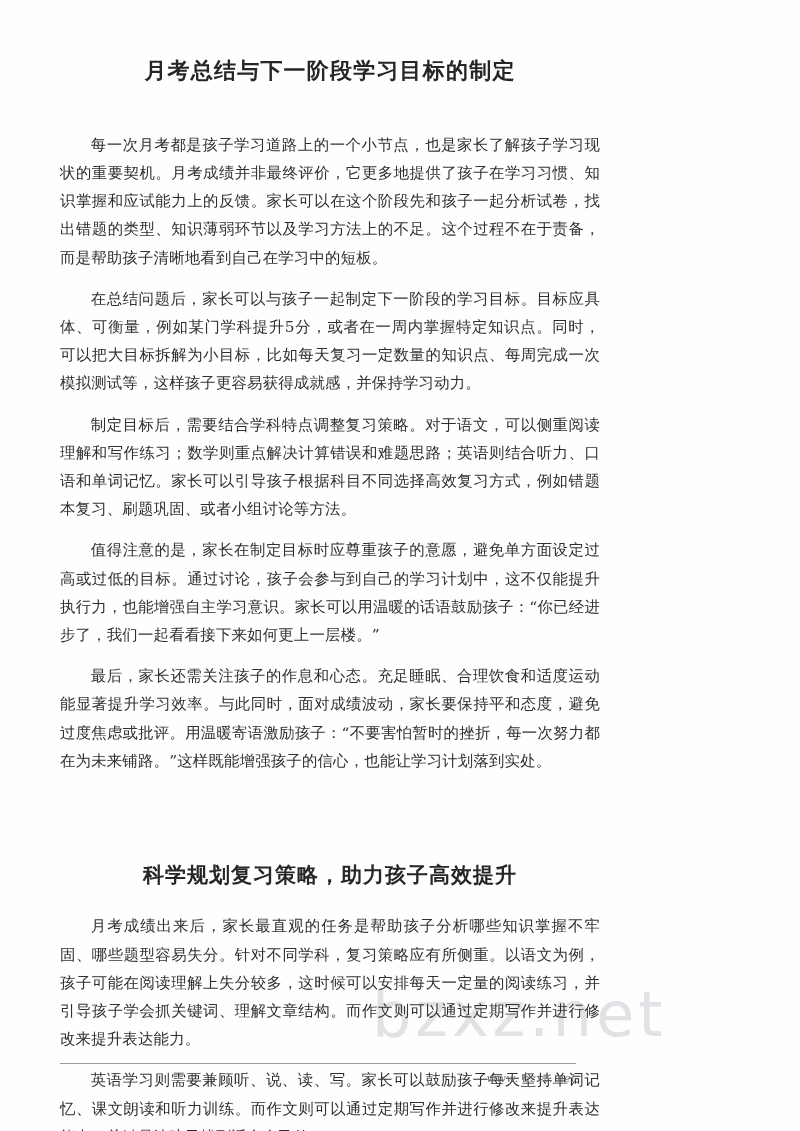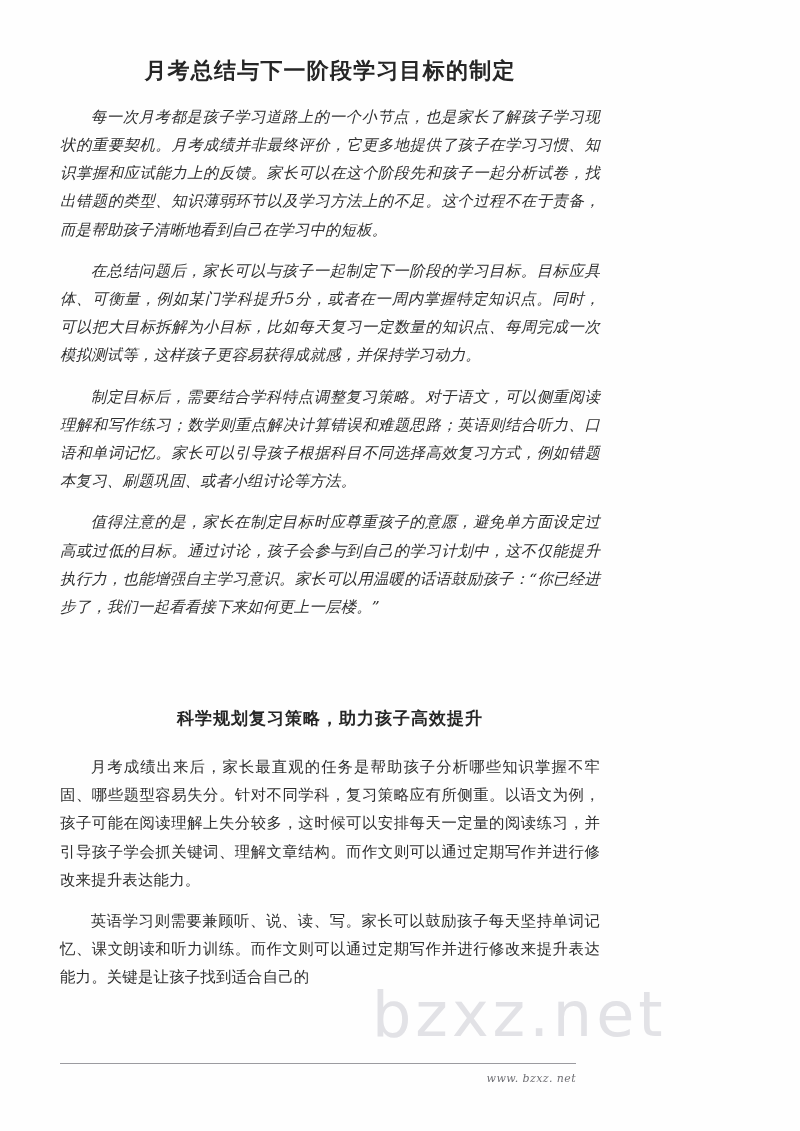--- a/index.html
+++ b/index.html
@@ -61,40 +61,40 @@
     margin: 0;
     padding: 0;
     line-height: 1.4;
   }
   .section-one .doc-title { padding-top: 56px; }
 
   .section-two {
     margin-top: 86px;
   }
   .section-two .doc-title {
-    font-size: 17px;
+    font-size: 21px;
     letter-spacing: 1px;
   }
 
   
   .body-para {
     font-size: 15.4px;
     line-height: 28.2px;
     text-align: justify;
     text-justify: inter-ideograph;
     text-indent: 2em;
     margin: 0;
     color: #2f2f2f;
     letter-spacing: 0.2px;
   }
   .body-para + .body-para {
     margin-top: 13px;
   }
 
-  .section-one .para-block { margin-top: 16px; font-style: italic; }
+  .section-one .para-block { margin-top: 44px; }
   .section-two .para-block { margin-top: 22px; }
 
   
   .footer {
     position: absolute;
     left: 0;
     top: 1063px;
     width: 636px;
     z-index: 3;
   }
@@ -122,20 +122,21 @@
 
   <div class="content">
 
     <section class="section-one">
       <h1 class="doc-title">月考总结与下一阶段学习目标的制定</h1>
       <div class="para-block">
         <p class="body-para">每一次月考都是孩子学习道路上的一个小节点，也是家长了解孩子学习现状的重要契机。月考成绩并非最终评价，它更多地提供了孩子在学习习惯、知识掌握和应试能力上的反馈。家长可以在这个阶段先和孩子一起分析试卷，找出错题的类型、知识薄弱环节以及学习方法上的不足。这个过程不在于责备，而是帮助孩子清晰地看到自己在学习中的短板。</p>
         <p class="body-para">在总结问题后，家长可以与孩子一起制定下一阶段的学习目标。目标应具体、可衡量，例如某门学科提升5分，或者在一周内掌握特定知识点。同时，可以把大目标拆解为小目标，比如每天复习一定数量的知识点、每周完成一次模拟测试等，这样孩子更容易获得成就感，并保持学习动力。</p>
         <p class="body-para">制定目标后，需要结合学科特点调整复习策略。对于语文，可以侧重阅读理解和写作练习；数学则重点解决计算错误和难题思路；英语则结合听力、口语和单词记忆。家长可以引导孩子根据科目不同选择高效复习方式，例如错题本复习、刷题巩固、或者小组讨论等方法。</p>
         <p class="body-para">值得注意的是，家长在制定目标时应尊重孩子的意愿，避免单方面设定过高或过低的目标。通过讨论，孩子会参与到自己的学习计划中，这不仅能提升执行力，也能增强自主学习意识。家长可以用温暖的话语鼓励孩子：“你已经进步了，我们一起看看接下来如何更上一层楼。”</p>
+        <p class="body-para">最后，家长还需关注孩子的作息和心态。充足睡眠、合理饮食和适度运动能显著提升学习效率。与此同时，面对成绩波动，家长要保持平和态度，避免过度焦虑或批评。用温暖寄语激励孩子：“不要害怕暂时的挫折，每一次努力都在为未来铺路。”这样既能增强孩子的信心，也能让学习计划落到实处。</p>
       </div>
     </section>
 
     <section class="section-two">
       <h2 class="doc-title">科学规划复习策略，助力孩子高效提升</h2>
       <div class="para-block">
         <p class="body-para">月考成绩出来后，家长最直观的任务是帮助孩子分析哪些知识掌握不牢固、哪些题型容易失分。针对不同学科，复习策略应有所侧重。以语文为例，孩子可能在阅读理解上失分较多，这时候可以安排每天一定量的阅读练习，并引导孩子学会抓关键词、理解文章结构。而作文则可以通过定期写作并进行修改来提升表达能力。</p>
         <p class="body-para">英语学习则需要兼顾听、说、读、写。家长可以鼓励孩子每天坚持单词记忆、课文朗读和听力训练。而作文则可以通过定期写作并进行修改来提升表达能力。关键是让孩子找到适合自己的</p>
       </div>
     </section>

